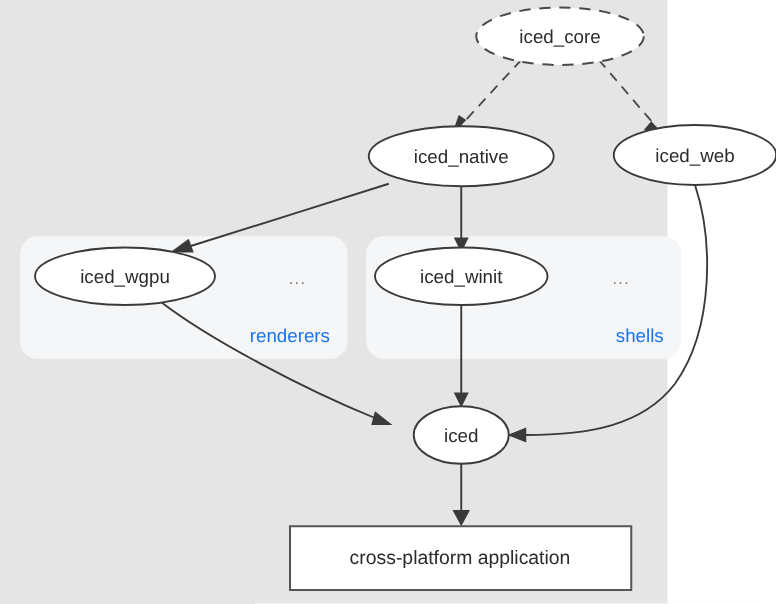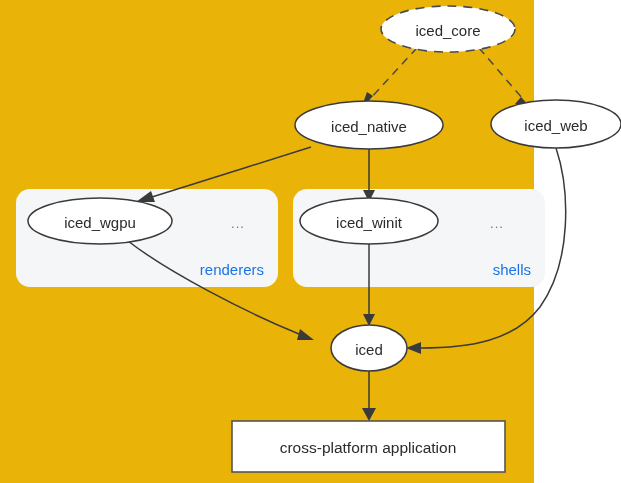--- a/index.html
+++ b/index.html
@@ -10,21 +10,21 @@
   body {
     width: 621px;
     height: 483px;
     font-family: "Liberation Sans", sans-serif;
     overflow: hidden;
   }
   #diagram-root {
     position: relative;
     width: 534px;
     height: 483px;
-    background: #eab308;
+    background: #e5e5e5;
   }
   svg#graph {
     display: block;
     width: 621px;
     height: 483px;
   }
   .cluster-bg {
     fill: #f4f6f8;
     stroke: none;
   }

